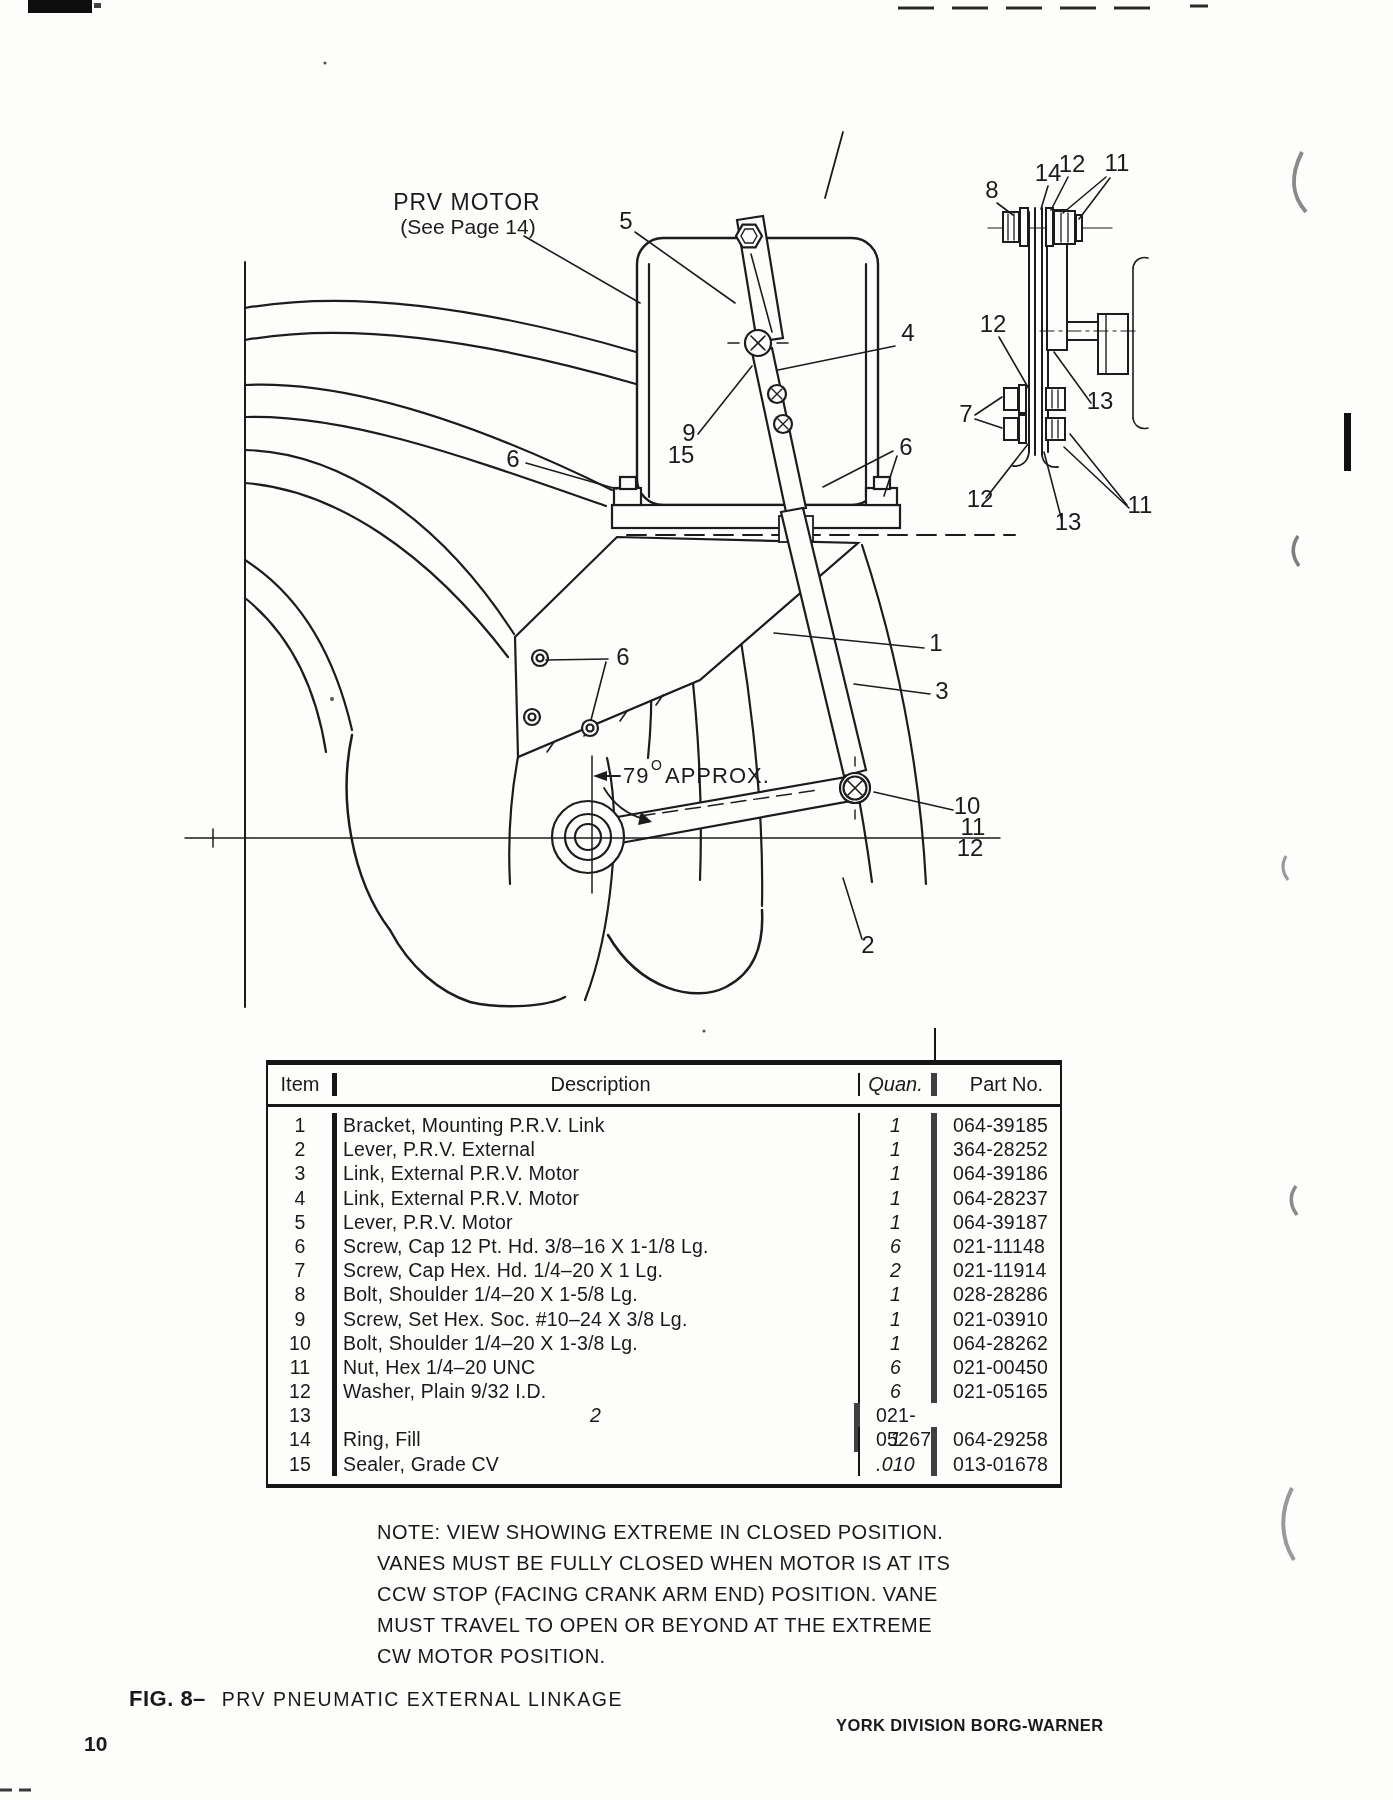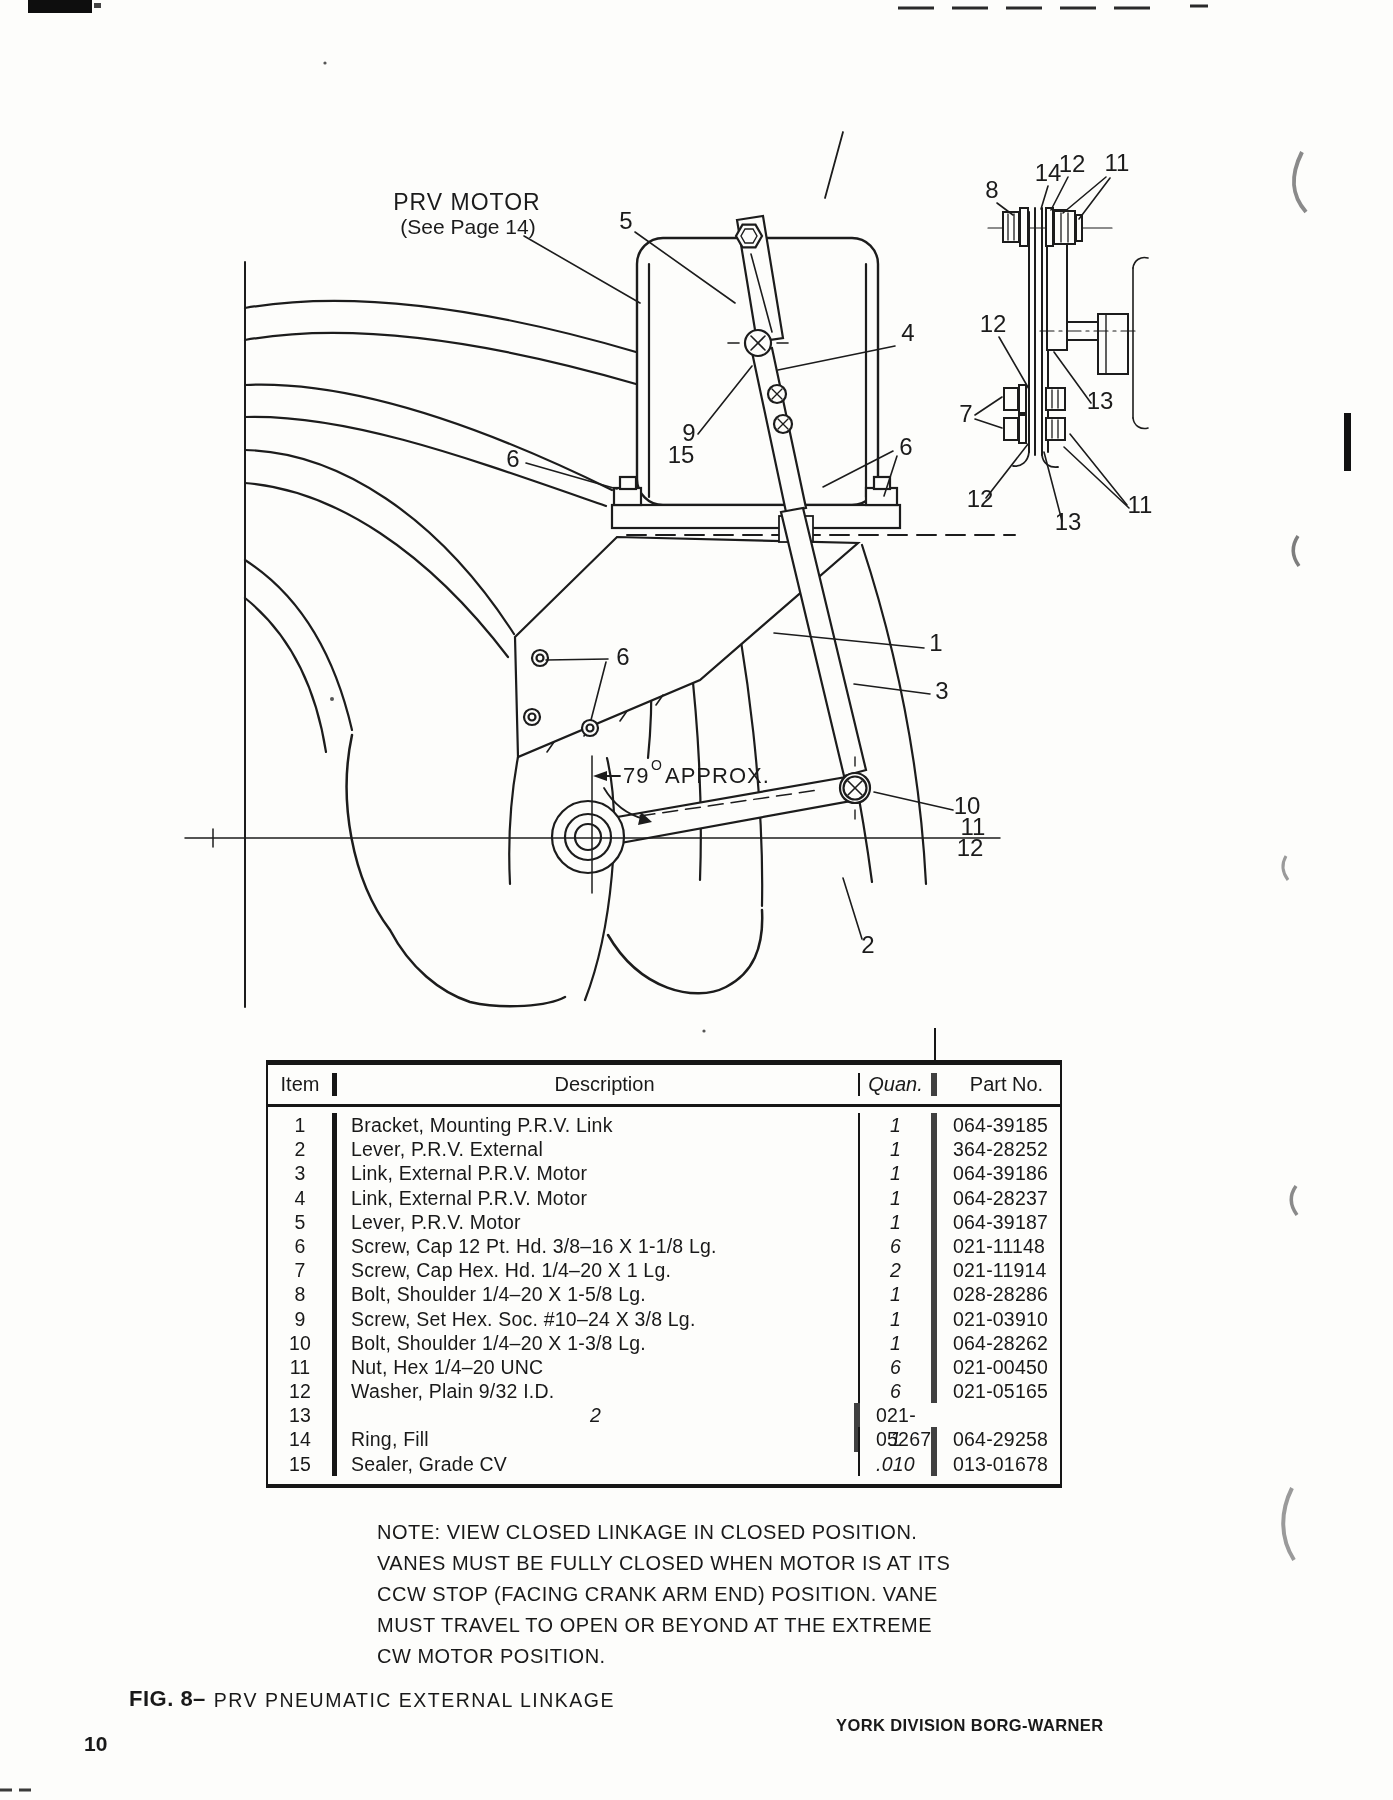--- a/index.html
+++ b/index.html
@@ -19,31 +19,31 @@
   .angle-sup { font-size:14px; }
 
   .parts-table { position:absolute; left:266px; top:1060px; width:796px;
     border-left:2px solid #161616; border-right:2px solid #161616;
     border-top:5px solid #161616; border-bottom:4px solid #161616; }
   .pt-header, .pt-row { display:grid; grid-template-columns:69px 523px 77px 123px; }
   .pt-header { height:42px; border-bottom:3px solid #161616; align-items:center;
     font-size:20px; }
   .pt-row { height:24.2px; line-height:24.2px; font-size:19.5px; letter-spacing:0.2px; }
   .ci { text-align:center; border-right:5px solid #161616; }
-  .cd { padding-left:14px; border-right:2px solid #161616; }
+  .cd { padding-left:6px; border-right:2px solid #161616; }
   .cq { text-align:center; border-right:6px solid #404040;font-style:italic; }
   .cp { padding-left:16px; }
   .hd { text-align:center; }
   .pt-body { padding-top:6px; padding-bottom:8px; }
 
   .note { position:absolute; left:377px; top:1517px; font-size:20px;
     line-height:31px; letter-spacing:0.5px; white-space:nowrap; }
 
   .caption { position:absolute; left:129px; top:1686px; display:flex;
-    align-items:flex-end; gap:8px; white-space:nowrap; }
+    align-items:center; gap:16px; white-space:nowrap; }
   .caption-prefix { font-weight:bold; font-size:22px; letter-spacing:0.5px; }
   .caption-text { font-size:19.5px; letter-spacing:1.5px; }
 
   .page-number { position:absolute; left:84px; top:1732px; font-size:21px; font-weight:bold; }
   .footer { position:absolute; left:836px; top:1716px; width:260px; text-align:left;
     font-size:16.5px; font-weight:bold; letter-spacing:0.4px; white-space:nowrap; }
 </style>
 </head>
 <body>
 
@@ -367,21 +367,21 @@
       <div class="pt-row">
           <div class="ci">15</div>
           <div class="cd">Sealer, Grade CV</div>
           <div class="cq">.010</div>
           <div class="cp">013-01678</div>
         </div>
     </div>
   </div>
 
   <div class="note">
-    <div>NOTE: VIEW CLOSED LINKAGE IN CLOSED POSITION.</div>
+    <div>NOTE: VIEW SHOWING EXTREME IN CLOSED POSITION.</div>
     <div>VANES MUST BE FULLY CLOSED WHEN MOTOR IS AT ITS</div>
     <div>CCW STOP (FACING CRANK ARM END) POSITION. VANE</div>
     <div>MUST TRAVEL TO OPEN OR BEYOND AT THE EXTREME</div>
     <div>CW MOTOR POSITION.</div>
   </div>
 
   <div class="caption">
     <span class="caption-prefix">FIG. 8–</span>
     <span class="caption-text">PRV PNEUMATIC EXTERNAL LINKAGE</span>
   </div>

